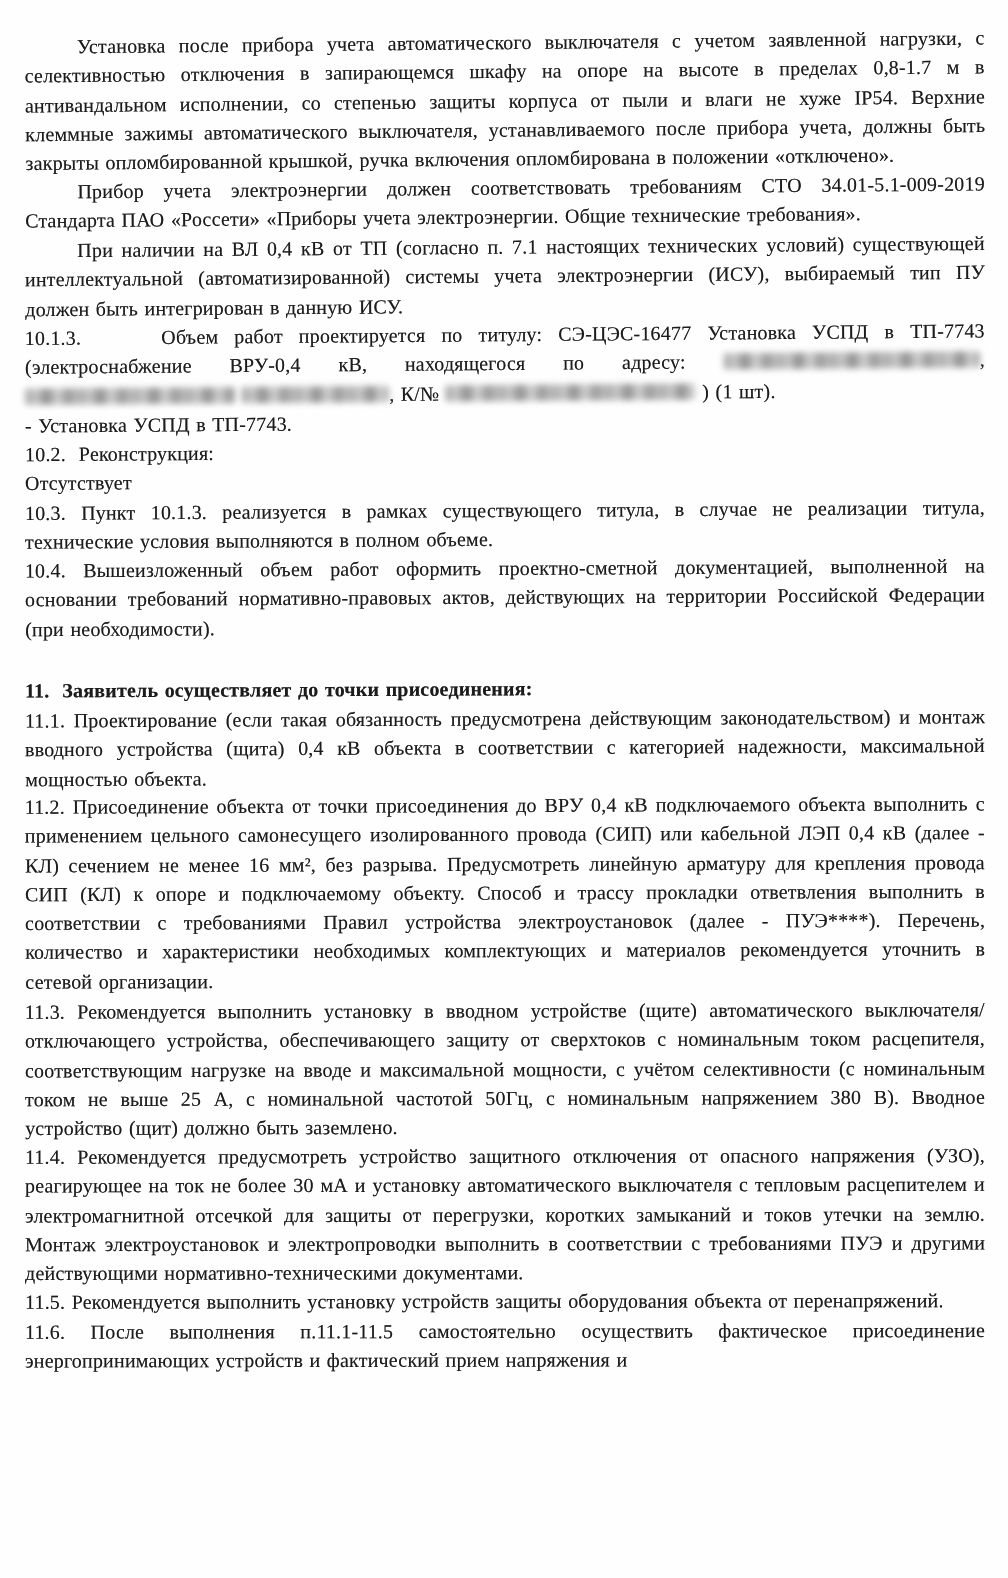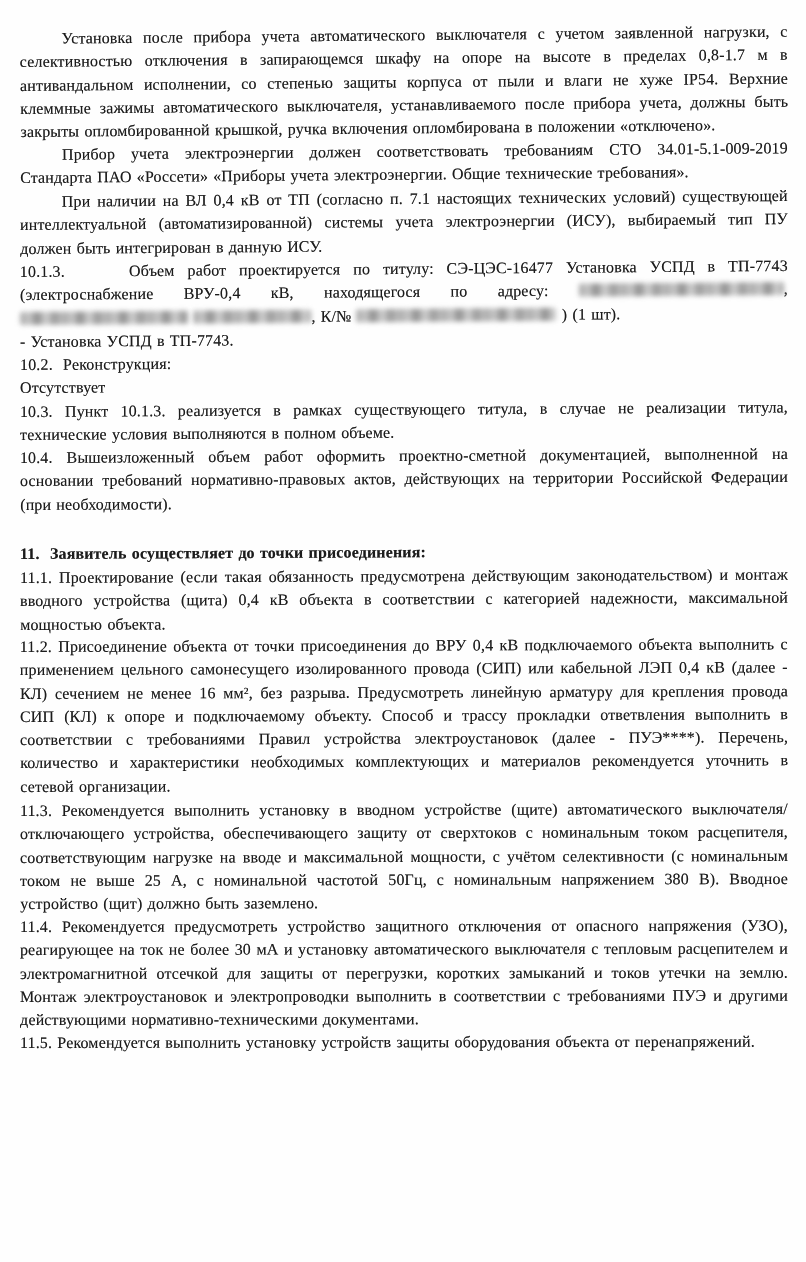--- a/index.html
+++ b/index.html
@@ -62,14 +62,15 @@
       <p class="doc-block" style="transform: rotate(-0.4deg);"><span>10.2.&nbsp; Реконструкция:</span></p>
       <p class="doc-block" style="transform: rotate(-0.4deg);"><span>Отсутствует</span></p>
       <p class="doc-block" style="transform: rotate(-0.35deg);"><span>10.3. Пункт 10.1.3. реализуется в рамках существующего титула, в случае не реализации титула, технические условия выполняются в полном объеме.</span></p>
       <p class="doc-block" style="transform: rotate(-0.3deg);"><span>10.4. Вышеизложенный объем работ оформить проектно-сметной документацией, выполненной на основании требований нормативно-правовых актов, действующих на территории Российской Федерации (при необходимости).</span></p>
       <p class="doc-block bold" style="transform: rotate(-0.25deg); margin-top: 26px;"><span>11.&nbsp; Заявитель осуществляет до точки присоединения:</span></p>
       <p class="doc-block" style="transform: rotate(-0.25deg);"><span>11.1. Проектирование (если такая обязанность предусмотрена действующим законодательством) и монтаж вводного устройства (щита) 0,4 кВ объекта в соответствии с категорией надежности, максимальной мощностью объекта.</span></p>
       <p class="doc-block" style="transform: rotate(-0.2deg);"><span>11.2. Присоединение объекта от точки присоединения до ВРУ 0,4 кВ подключаемого объекта выполнить с применением цельного самонесущего изолированного провода (СИП) или кабельной ЛЭП 0,4 кВ (далее - КЛ) сечением не менее 16 мм², без разрыва. Предусмотреть линейную арматуру для крепления провода СИП (КЛ) к опоре и подключаемому объекту. Способ и трассу прокладки ответвления выполнить в соответствии с требованиями Правил устройства электроустановок (далее - ПУЭ****). Перечень, количество и характеристики необходимых комплектующих и материалов рекомендуется уточнить в сетевой организации.</span></p>
       <p class="doc-block" style="transform: rotate(-0.15deg);"><span>11.3. Рекомендуется выполнить установку в вводном устройстве (щите) автоматического выключателя/отключающего устройства, обеспечивающего защиту от сверхтоков с номинальным током расцепителя, соответствующим нагрузке на вводе и максимальной мощности, с учётом селективности (с номинальным током не выше 25 А, с номинальной частотой 50Гц, с номинальным напряжением 380 В). Вводное устройство (щит) должно быть заземлено.</span></p>
       <p class="doc-block" style="transform: rotate(-0.1deg);"><span>11.4. Рекомендуется предусмотреть устройство защитного отключения от опасного напряжения (УЗО), реагирующее на ток не более 30 мА и установку автоматического выключателя с тепловым расцепителем и электромагнитной отсечкой для защиты от перегрузки, коротких замыканий и токов утечки на землю. Монтаж электроустановок и электропроводки выполнить в соответствии с требованиями ПУЭ и другими действующими нормативно-техническими документами.</span></p>
       <p class="doc-block" style="transform: rotate(-0.1deg);"><span>11.5. Рекомендуется выполнить установку устройств защиты оборудования объекта от перенапряжений.</span></p>
+      <p class="doc-block" style="transform: rotate(-0.1deg);"><span>11.6. После выполнения п.11.1-11.5 самостоятельно осуществить фактическое присоединение энергопринимающих устройств и фактический прием напряжения и</span></p>
     </div>
 </div>
 
 </body></html>

